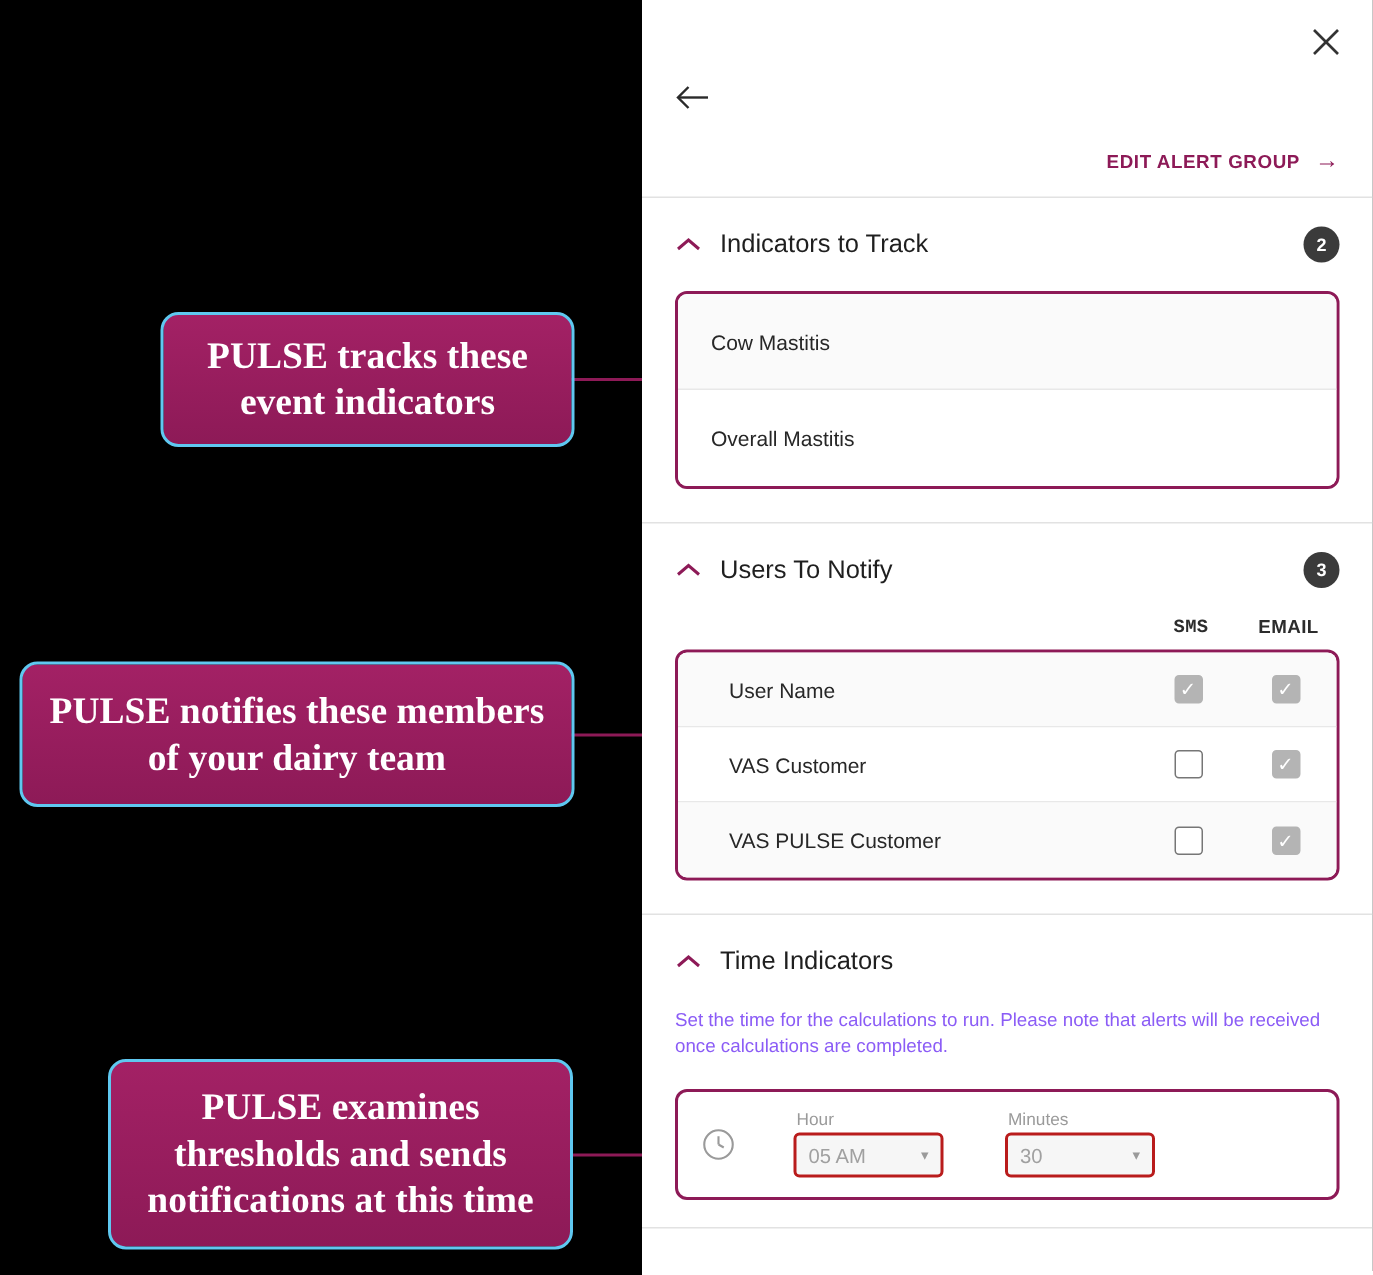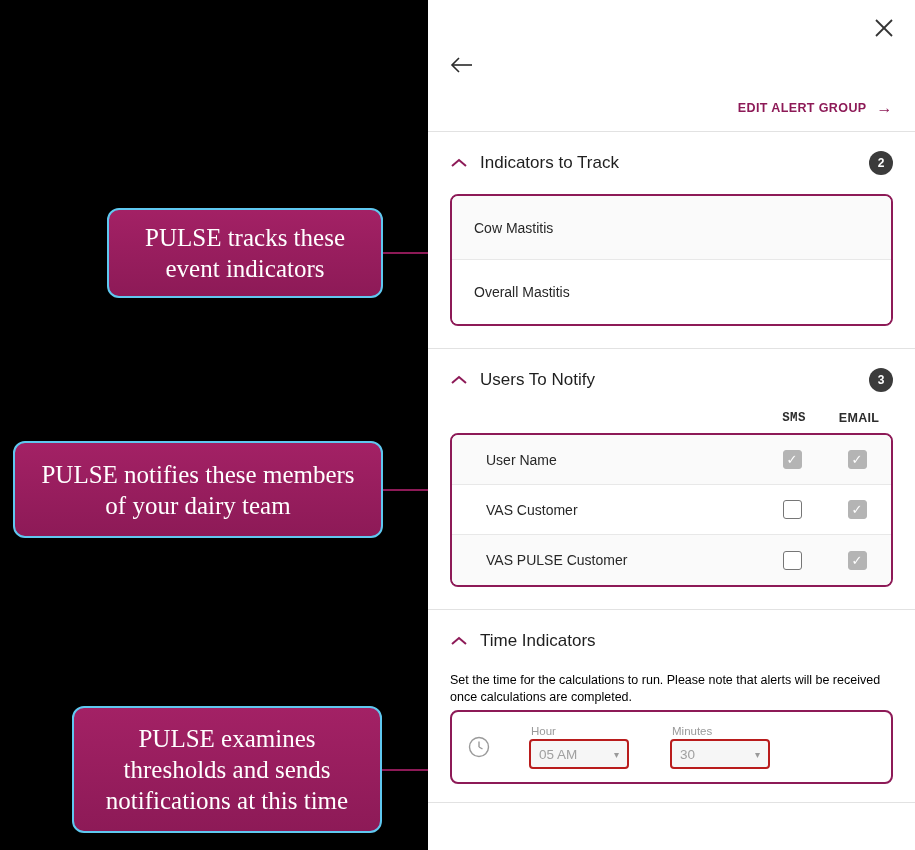--- a/index.html
+++ b/index.html
@@ -40,20 +40,21 @@
     box-sizing: border-box;
     color: #ffffff;
     display: flex;
     align-items: center;
     justify-content: center;
     text-align: center;
     font-family: "Liberation Serif", serif;
     font-size: 25px;
     line-height: 31px;
     padding: 10px 16px;
+    font-weight: bold;
   }
   .callout-line {
     position: absolute;
     background: #8d1a57;
     height: 2px;
   }
 
   #callout1 { left: 107px; top: 208px; width: 276px; height: 90px; }
   #callout1-line { left: 381px; top: 252px; width: 78px; }
 
@@ -240,22 +241,22 @@
   .checkbox.unchecked {
     background: #ffffff;
     border: 1.5px solid #767676;
   }
 
   
   .time-desc {
     margin: 0 22px;
     font-size: 12.5px;
     line-height: 17px;
-    color: #000000;
-    padding-bottom: 4px;
+    color: #8b5cf6;
+    padding-bottom: 20px;
   }
   .time-box {
     margin: 0 22px 18px 22px;
     border: 2px solid #8d1a57;
     border-radius: 8px;
     height: 74px;
     display: flex;
     align-items: center;
     padding-left: 14px;
     box-sizing: border-box;

